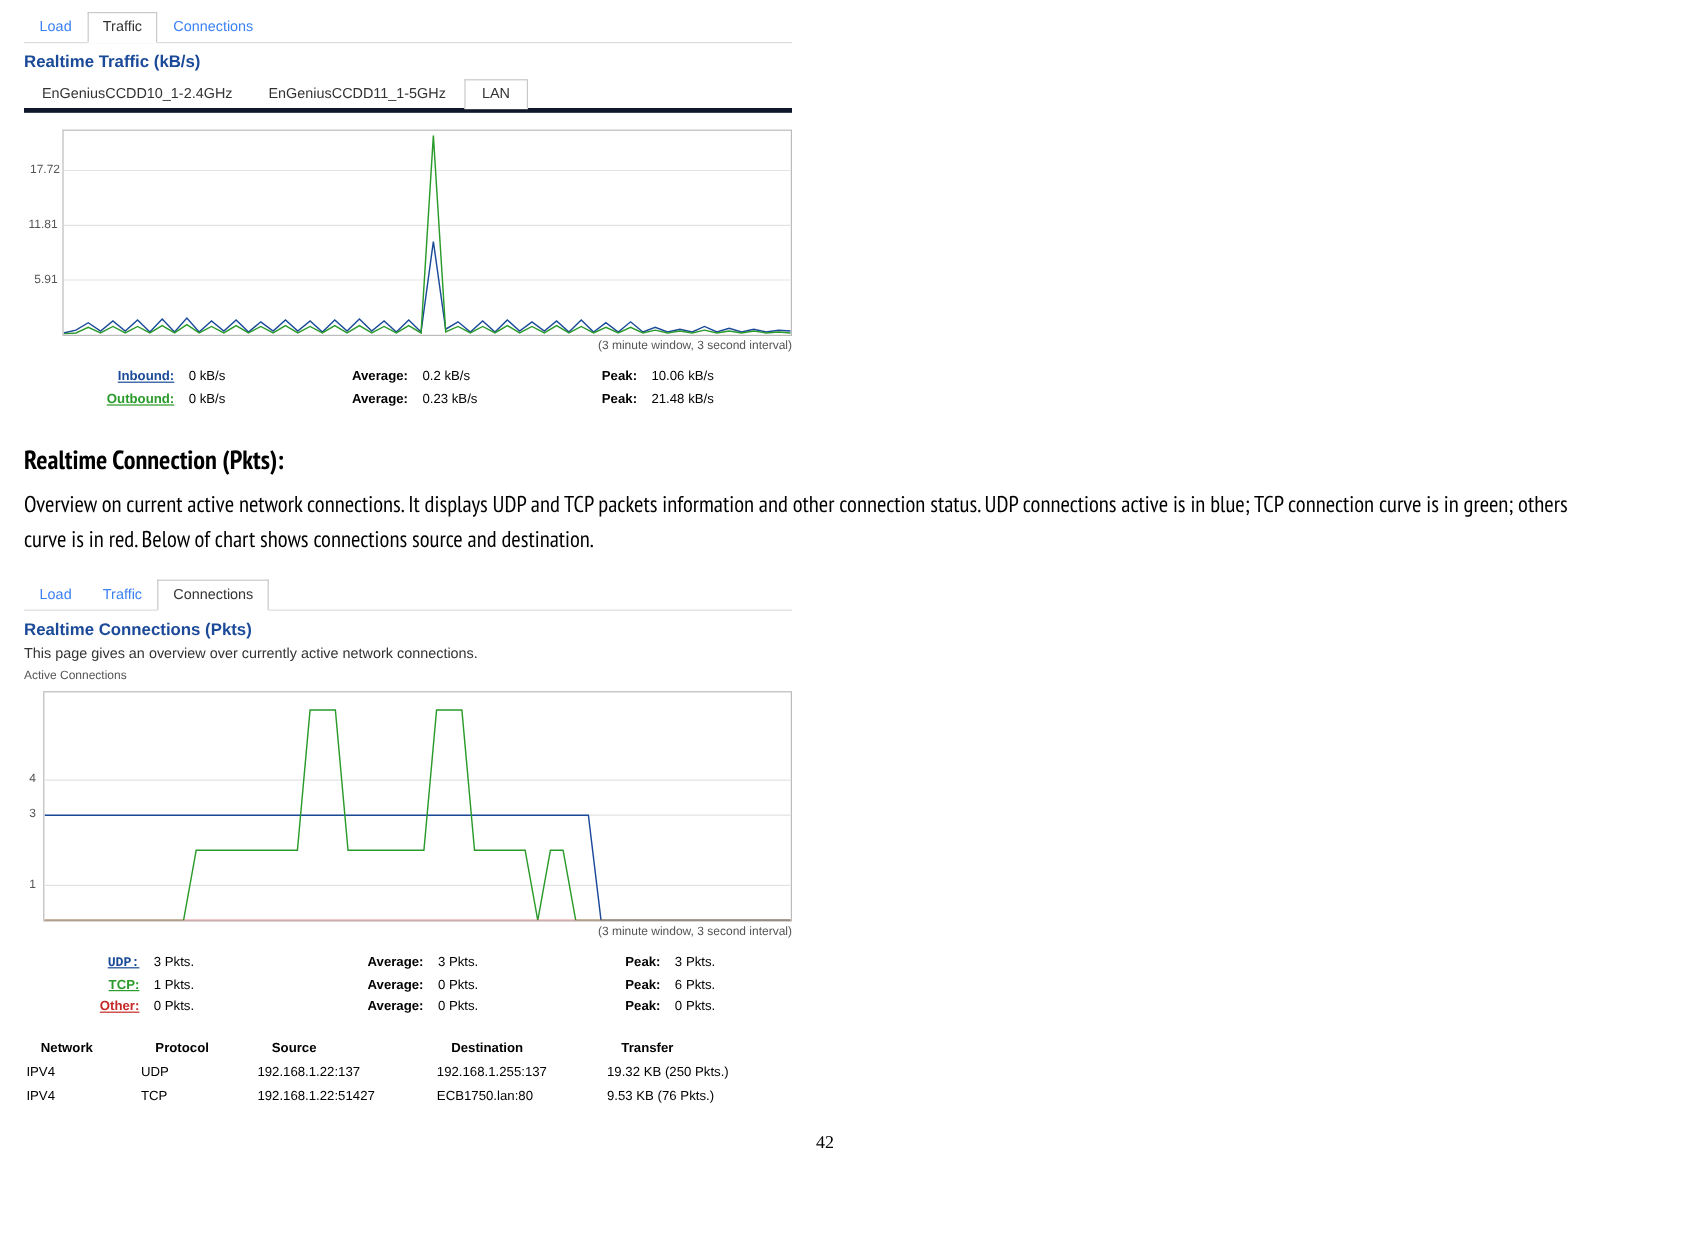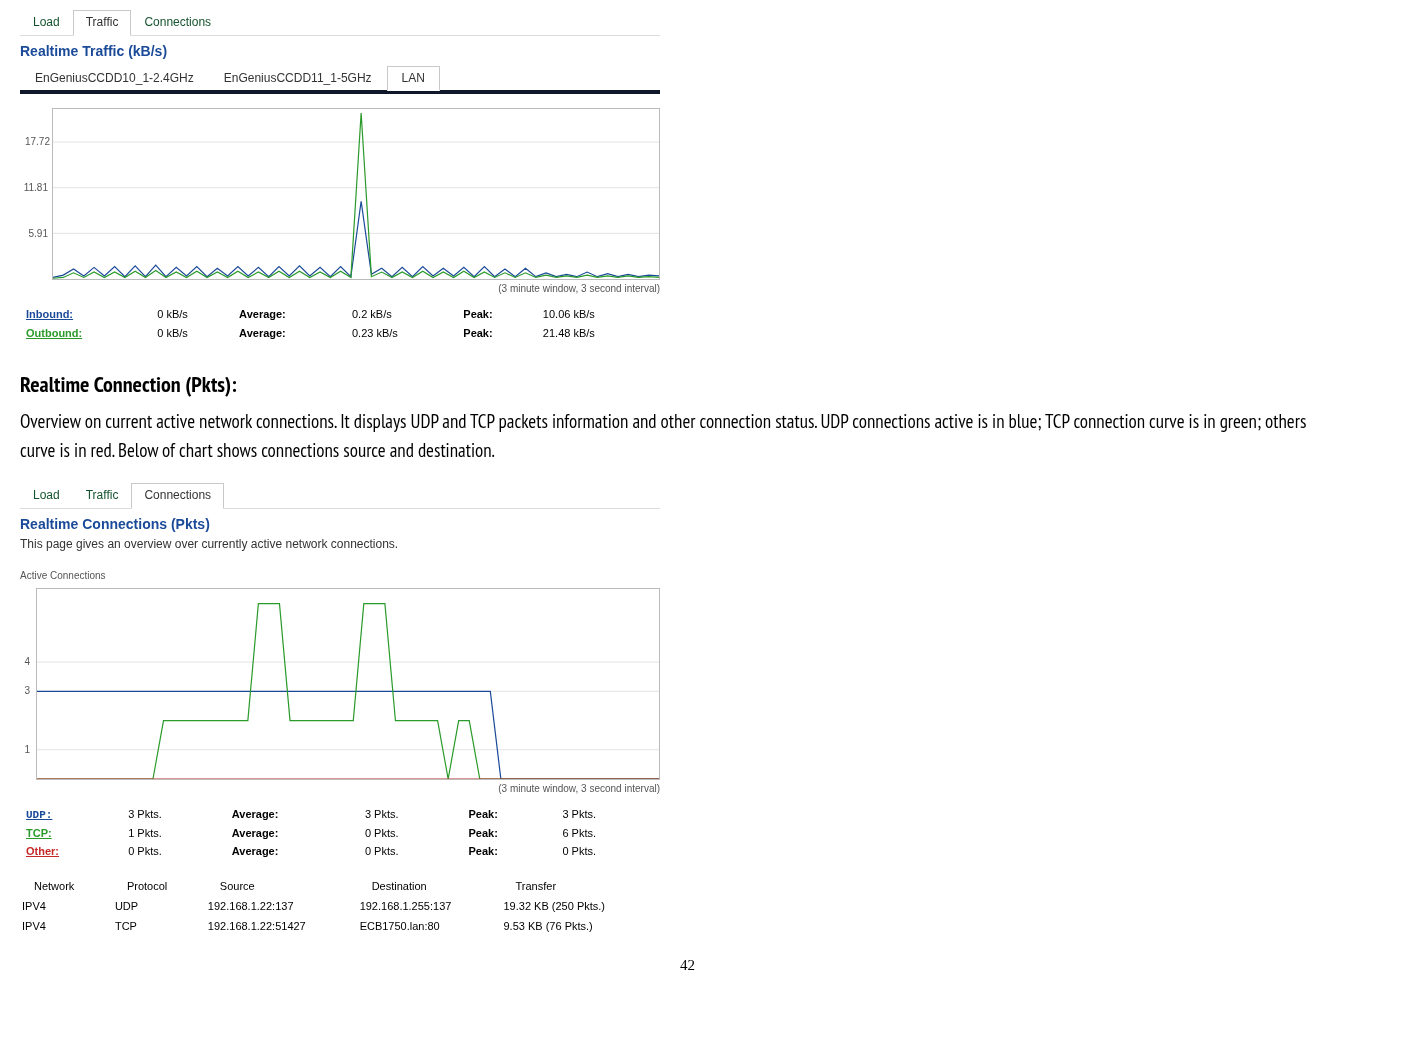--- a/index.html
+++ b/index.html
@@ -1,37 +1,37 @@
 <!DOCTYPE html>
 <html><head>
 <meta charset="utf-8">
 <style>
   body { margin:0; padding:10px 20px; font-family: Verdana, Arial, sans-serif; font-size:12px; color:#000; background:#fff; line-height:1.3; }
   .tabbar { display:flex; border-bottom:1px solid #dcdcdc; margin-bottom:6px; }
-  .tab { padding:4px 12px 4px 12px; border:1px solid transparent; border-bottom:none; font-size:12px; color:#14532d; cursor:pointer; }
+  .tab { padding:4px 12px 4px 12px; border:1px solid transparent; border-bottom:none; font-size:12px; color:#3b82f6; cursor:pointer; }
   .tab.active { border:1px solid #c9c9c9; border-bottom:1px solid #fff; margin-bottom:-1px; color:#333; background:#fff; }
   .section-title { font-weight:bold; color:#1b4a99; font-size:14px; margin:4px 0; }
   .subtabbar { display:flex; border-bottom:4px solid #0f172a; margin:6px 0 14px 0; }
   .subtab { padding:4px 14px; border:1px solid transparent; border-bottom:none; font-size:12px; color:#333; cursor:pointer; }
   .subtab.active { border:1px solid #c9c9c9; border-bottom:1px solid #fff; margin-bottom:-1px; }
   .chart-wrap { position:relative; width:608px; margin-left:32px; }
   .ylabels { position:absolute; left:-32px; top:0; width:30px; font-size:10px; color:#555; text-align:right; }
   .chart { border:1px solid #bbb; background:#fff; position:relative; overflow:hidden; }
   .caption { font-size:10px; color:#555; text-align:right; width:640px; margin-top:2px; }
   .stats { width:640px; margin:10px 0 8px 0; }
   .stats table { width:100%; border-collapse:collapse; font-size:11px; }
   .stats td { padding:2px 6px; white-space:nowrap; }
-  .stats td.lbl { font-weight:bold; text-align:left; }
+  .stats td.lbl { font-weight:bold; text-align:right; }
   .uline { text-decoration:underline; }
   .doc-head { font-family:"Arial Narrow","PT Sans Narrow",Arial,sans-serif; font-size:22px; font-weight:bold; margin:28px 0 8px 0; }
   .doc-body { font-family:"Arial Narrow","PT Sans Narrow",Arial,sans-serif; font-size:19px; line-height:1.55; max-width:1320px; margin-bottom:18px; }
-  .subtitle { font-size:12px; color:#333; margin-bottom:16px; }
+  .subtitle { font-size:12px; color:#333; margin-bottom:4px; }
   .legend2 { font-size:10px; color:#555; margin:2px 0 6px 0; }
   .conn-table { font-size:11px; margin-top:14px; width:640px; }
-  .conn-table th { text-align:left; font-weight:normal; padding:2px 18px 2px 12px; }
+  .conn-table th { text-align:left; font-weight:bold; padding:2px 18px 2px 12px; }
   .conn-table td { padding:2px 18px 2px 0; }
   .pgnum { font-family:"Times New Roman",serif; font-size:15px; margin-left:660px; margin-top:18px; }
   svg { display:block; }
 </style>
 </head>
 <body>
 
 <div style="width:640px;">
   <div class="tabbar">
     <div class="tab">Load</div>

